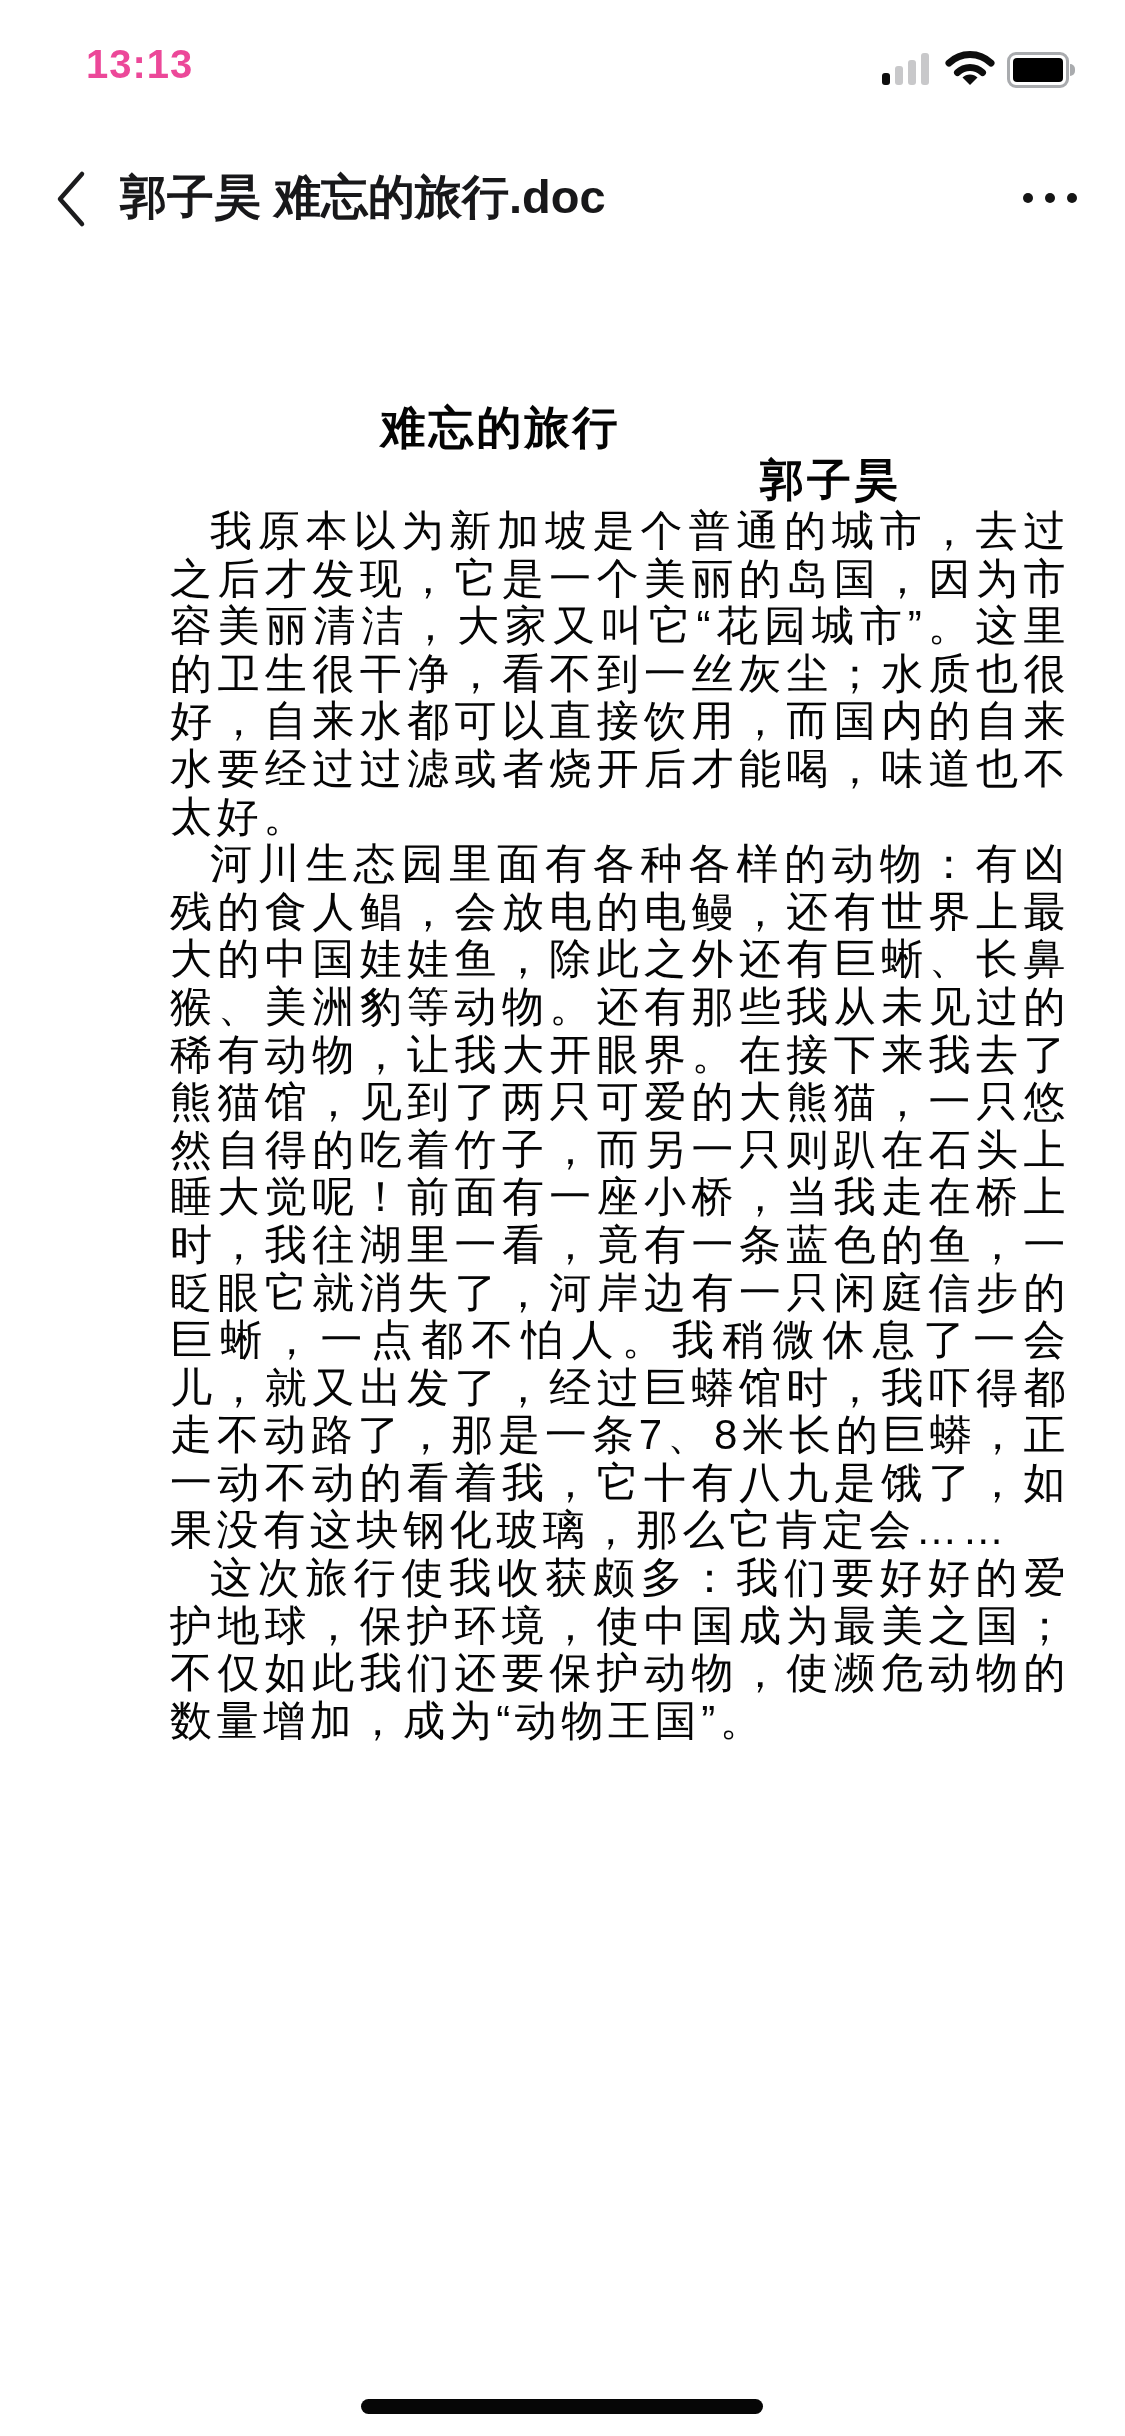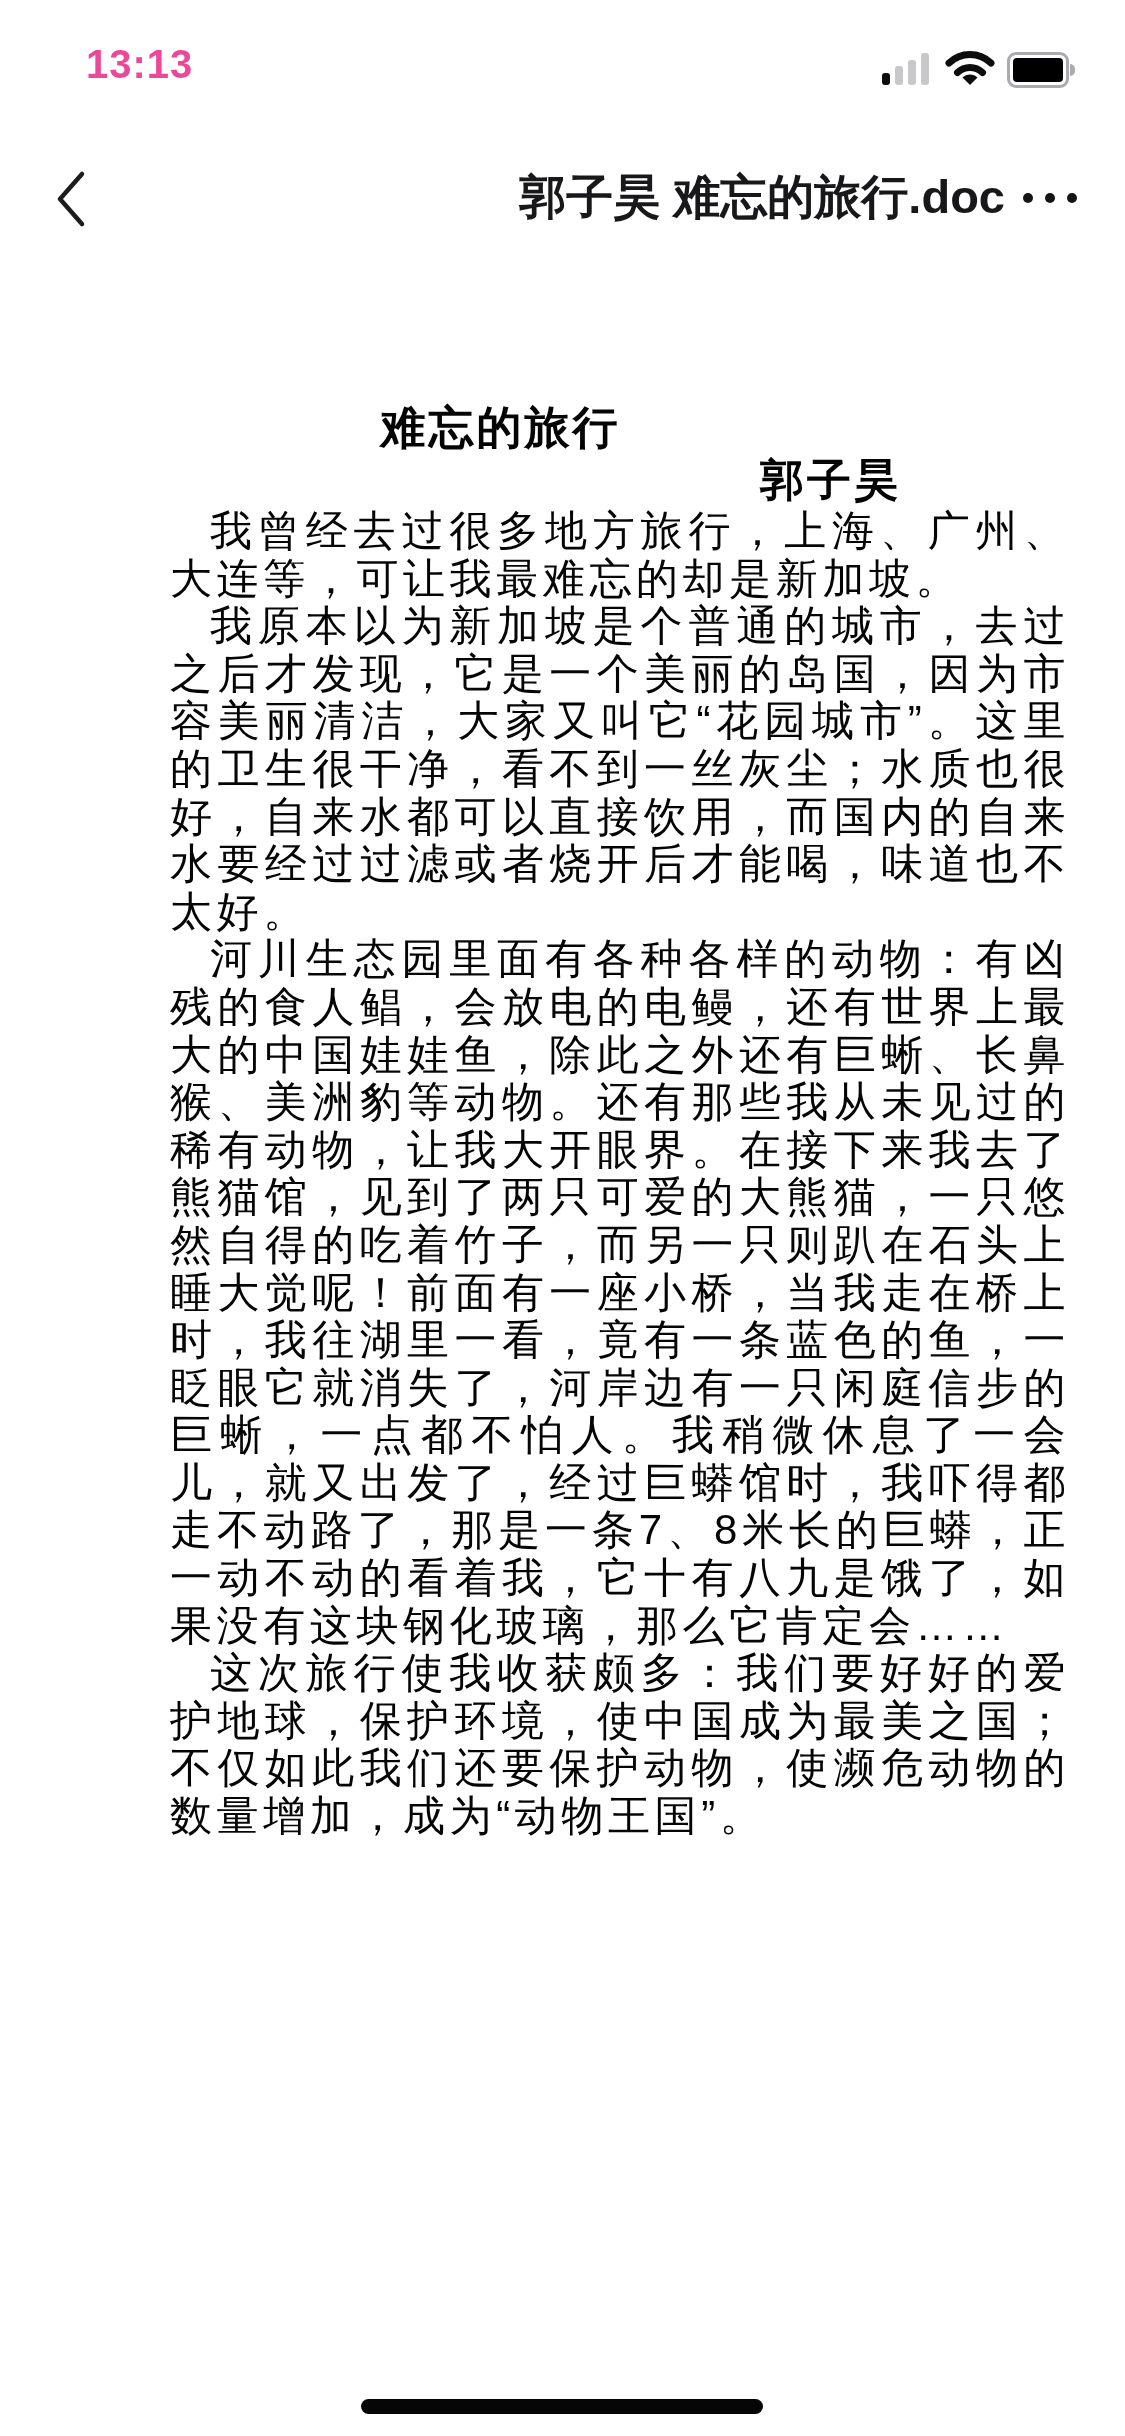--- a/index.html
+++ b/index.html
@@ -33,21 +33,21 @@
     width:5px;height:12px;background:#a9abae;border-radius:0 5px 5px 0;
   }
   
   .back-btn{
     position:absolute;left:36px;top:160px;width:70px;height:80px;
     background:none;border:none;padding:0;cursor:pointer;
     display:flex;align-items:center;justify-content:center;
   }
   .nav-title{
     position:absolute;top:166px;left:120px;right:120px;
-    text-align:right;font-size:47px;font-weight:700;color:#18181a;
+    text-align:left;font-size:47px;font-weight:700;color:#18181a;
     white-space:nowrap;
   }
   .more-btn{
     position:absolute;right:40px;top:170px;height:56px;
     background:none;border:none;padding:0 8px;cursor:pointer;
     display:flex;align-items:center;gap:12px;
   }
   .more-btn .dot{width:10px;height:10px;border-radius:50%;background:#151515;}
   
   .essay-title{
@@ -112,20 +112,19 @@
     <span class="dot"></span>
     <span class="dot"></span>
     <span class="dot"></span>
   </button>
 </div>
 
 <div>
   <h1 class="essay-title">难忘的旅行</h1>
   <div class="essay-author">郭子昊</div>
   <div class="essay-body">
-    <p>我曾经去过很多地方旅行，上海、广州、大连等，可让我最难忘的却是新加坡。</p>
     <p>我原本以为新加坡是个普通的城市，去过之后才发现，它是一个美丽的岛国，因为市容美丽清洁，大家又叫它“花园城市”。这里的卫生很干净，看不到一丝灰尘；水质也很好，自来水都可以直接饮用，而国内的自来水要经过过滤或者烧开后才能喝，味道也不太好。</p>
     <p>河川生态园里面有各种各样的动物：有凶残的食人鲳，会放电的电鳗，还有世界上最大的中国娃娃鱼，除此之外还有巨蜥、长鼻猴、美洲豹等动物。还有那些我从未见过的稀有动物，让我大开眼界。在接下来我去了熊猫馆，见到了两只可爱的大熊猫，一只悠然自得的吃着竹子，而另一只则趴在石头上睡大觉呢！前面有一座小桥，当我走在桥上时，我往湖里一看，竟有一条蓝色的鱼，一眨眼它就消失了，河岸边有一只闲庭信步的巨蜥，一点都不怕人。我稍微休息了一会儿，就又出发了，经过巨蟒馆时，我吓得都走不动路了，那是一条7、8米长的巨蟒，正一动不动的看着我，它十有八九是饿了，如果没有这块钢化玻璃，那么它肯定会……</p>
     <p>这次旅行使我收获颇多：我们要好好的爱护地球，保护环境，使中国成为最美之国；不仅如此我们还要保护动物，使濒危动物的数量增加，成为“动物王国”。</p>
   </div>
 </div>
 
 <div class="home-indicator"></div>
 
 </body></html>

